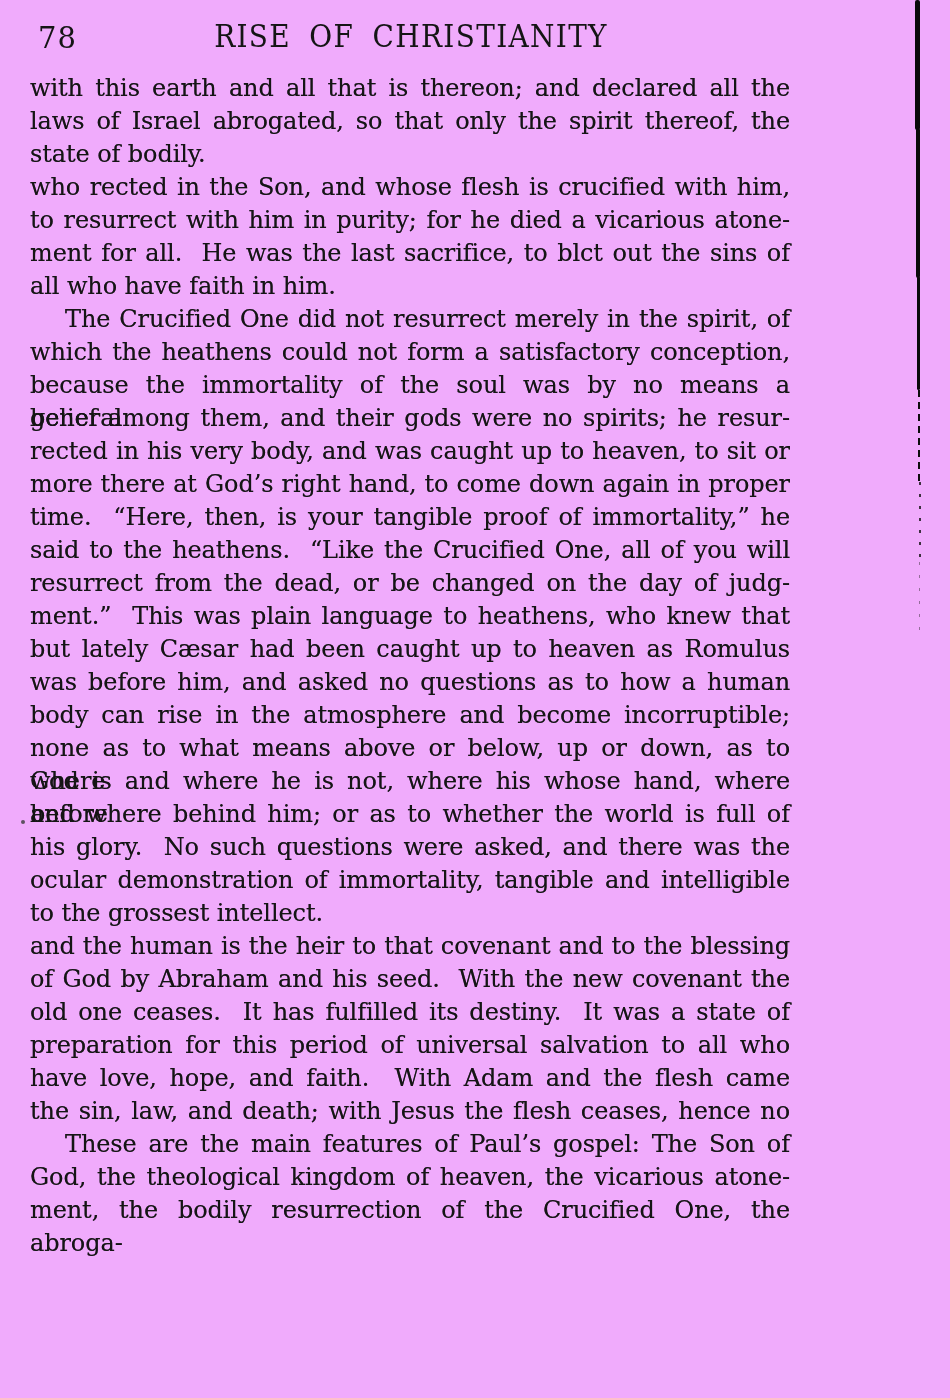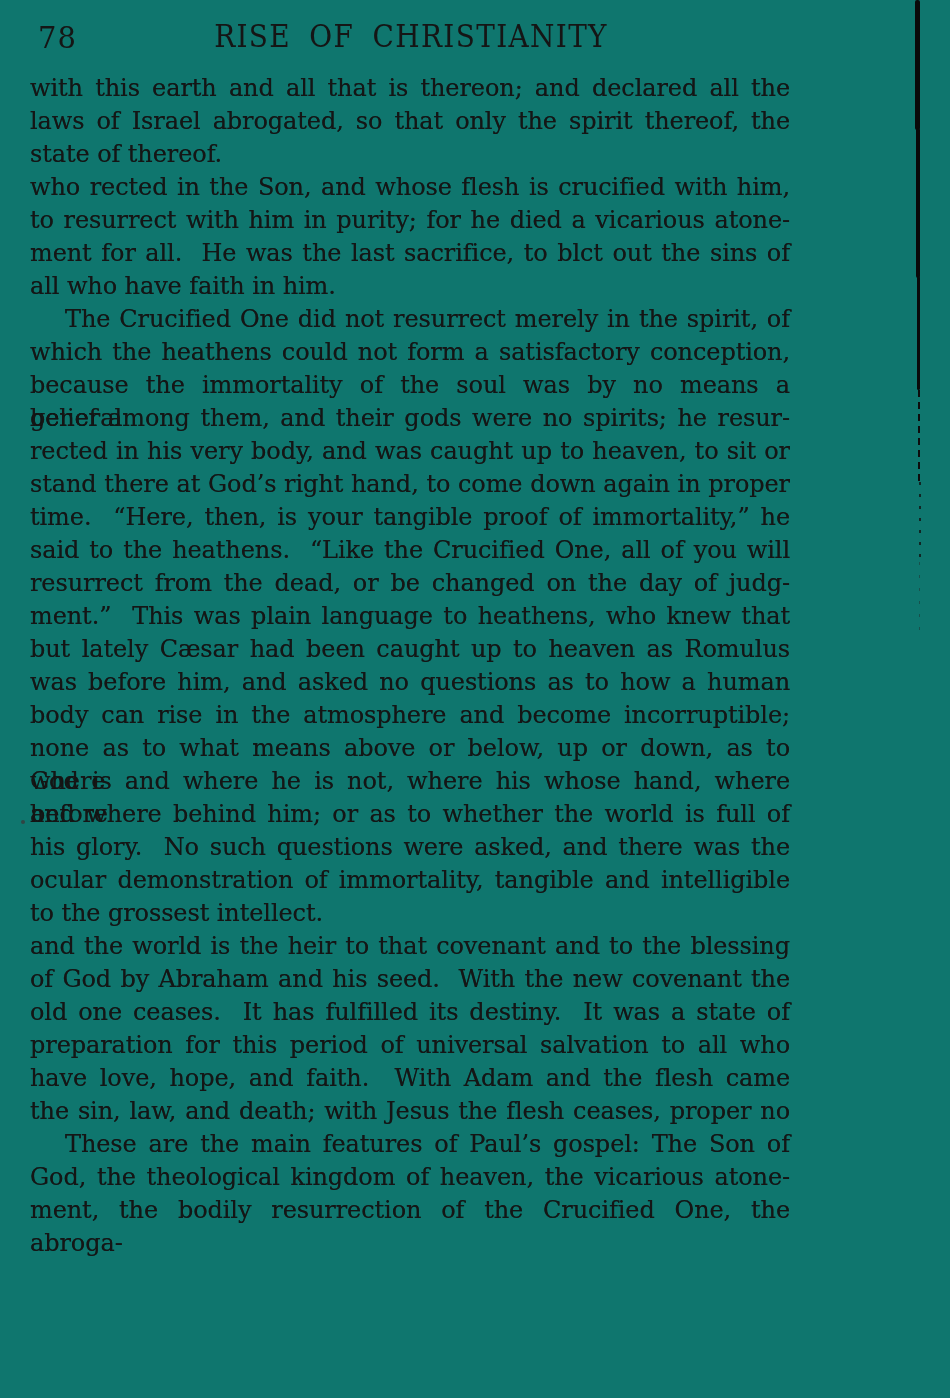--- a/index.html
+++ b/index.html
@@ -1,20 +1,20 @@
 <!DOCTYPE html>
 <html><head>
 <meta charset="utf-8">
 <style>
   html, body { margin: 0; padding: 0; background: #ffffff; }
   .page {
     position: relative;
     width: 950px;
     height: 1398px;
-    background: #0f766e;
+    background: #f0abfc;
     overflow: hidden;
     font-family: "DejaVu Serif", "Liberation Serif", serif;
     color: #151515;
   }
   
   .running-head {
     position: absolute;
     left: 30px;
     top: 0;
     width: 762px;
@@ -93,50 +93,50 @@
 <div class="page">
 
   <div class="running-head">
     <span class="page-num">78</span>
     <div class="running-title">RISE OF CHRISTIANITY</div>
   </div>
 
   <div class="page-text">
       <div class="line">with this earth and all that is thereon; and declared all the</div>
       <div class="line">laws of Israel abrogated, so that only the spirit thereof, the</div>
-      <div class="line last">state of thereof.</div>
+      <div class="line last">state of bodily.</div>
       <div class="line">who rected in the Son, and whose flesh is crucified with him,</div>
       <div class="line">to resurrect with him in purity; for he died a vicarious atone-</div>
       <div class="line">ment for all.&nbsp; He was the last sacrifice, to blct out the sins of</div>
       <div class="line last">all who have faith in him.</div>
       <div class="line indent">The Crucified One did not resurrect merely in the spirit, of</div>
       <div class="line">which the heathens could not form a satisfactory conception,</div>
       <div class="line">because the immortality of the soul was by no means a general</div>
       <div class="line">belief among them, and their gods were no spirits; he resur-</div>
       <div class="line">rected in his very body, and was caught up to heaven, to sit or</div>
-      <div class="line">stand there at God’s right hand, to come down again in proper</div>
+      <div class="line">more there at God’s right hand, to come down again in proper</div>
       <div class="line">time.&nbsp; “Here, then, is your tangible proof of immortality,” he</div>
       <div class="line">said to the heathens.&nbsp; “Like the Crucified One, all of you will</div>
       <div class="line">resurrect from the dead, or be changed on the day of judg-</div>
       <div class="line">ment.”&nbsp; This was plain language to heathens, who knew that</div>
       <div class="line">but lately Cæsar had been caught up to heaven as Romulus</div>
       <div class="line">was before him, and asked no questions as to how a human</div>
       <div class="line">body can rise in the atmosphere and become incorruptible;</div>
       <div class="line">none as to what means above or below, up or down, as to where</div>
       <div class="line">God is and where he is not, where his whose hand, where before</div>
       <div class="line">and where behind him; or as to whether the world is full of</div>
       <div class="line">his glory.&nbsp; No such questions were asked, and there was the</div>
       <div class="line">ocular demonstration of immortality, tangible and intelligible</div>
       <div class="line last">to the grossest intellect.</div>
-      <div class="line">and the world is the heir to that covenant and to the blessing</div>
+      <div class="line">and the human is the heir to that covenant and to the blessing</div>
       <div class="line">of God by Abraham and his seed.&nbsp; With the new covenant the</div>
       <div class="line">old one ceases.&nbsp; It has fulfilled its destiny.&nbsp; It was a state of</div>
       <div class="line">preparation for this period of universal salvation to all who</div>
       <div class="line">have love, hope, and faith.&nbsp; With Adam and the flesh came</div>
-      <div class="line">the sin, law, and death; with Jesus the flesh ceases, proper no</div>
+      <div class="line">the sin, law, and death; with Jesus the flesh ceases, hence no</div>
       <div class="line indent">These are the main features of Paul’s gospel: The Son of</div>
       <div class="line">God, the theological kingdom of heaven, the vicarious atone-</div>
       <div class="line">ment, the bodily resurrection of the Crucified One, the abroga-</div>
     </div>
 
   <div class="scan-line scan-seg-a"></div>
   <div class="scan-line scan-seg-b"></div>
   <div class="scan-line scan-seg-c"></div>
   <div class="scan-line scan-seg-dash"></div>
   <div class="scan-line scan-seg-dot"></div>

